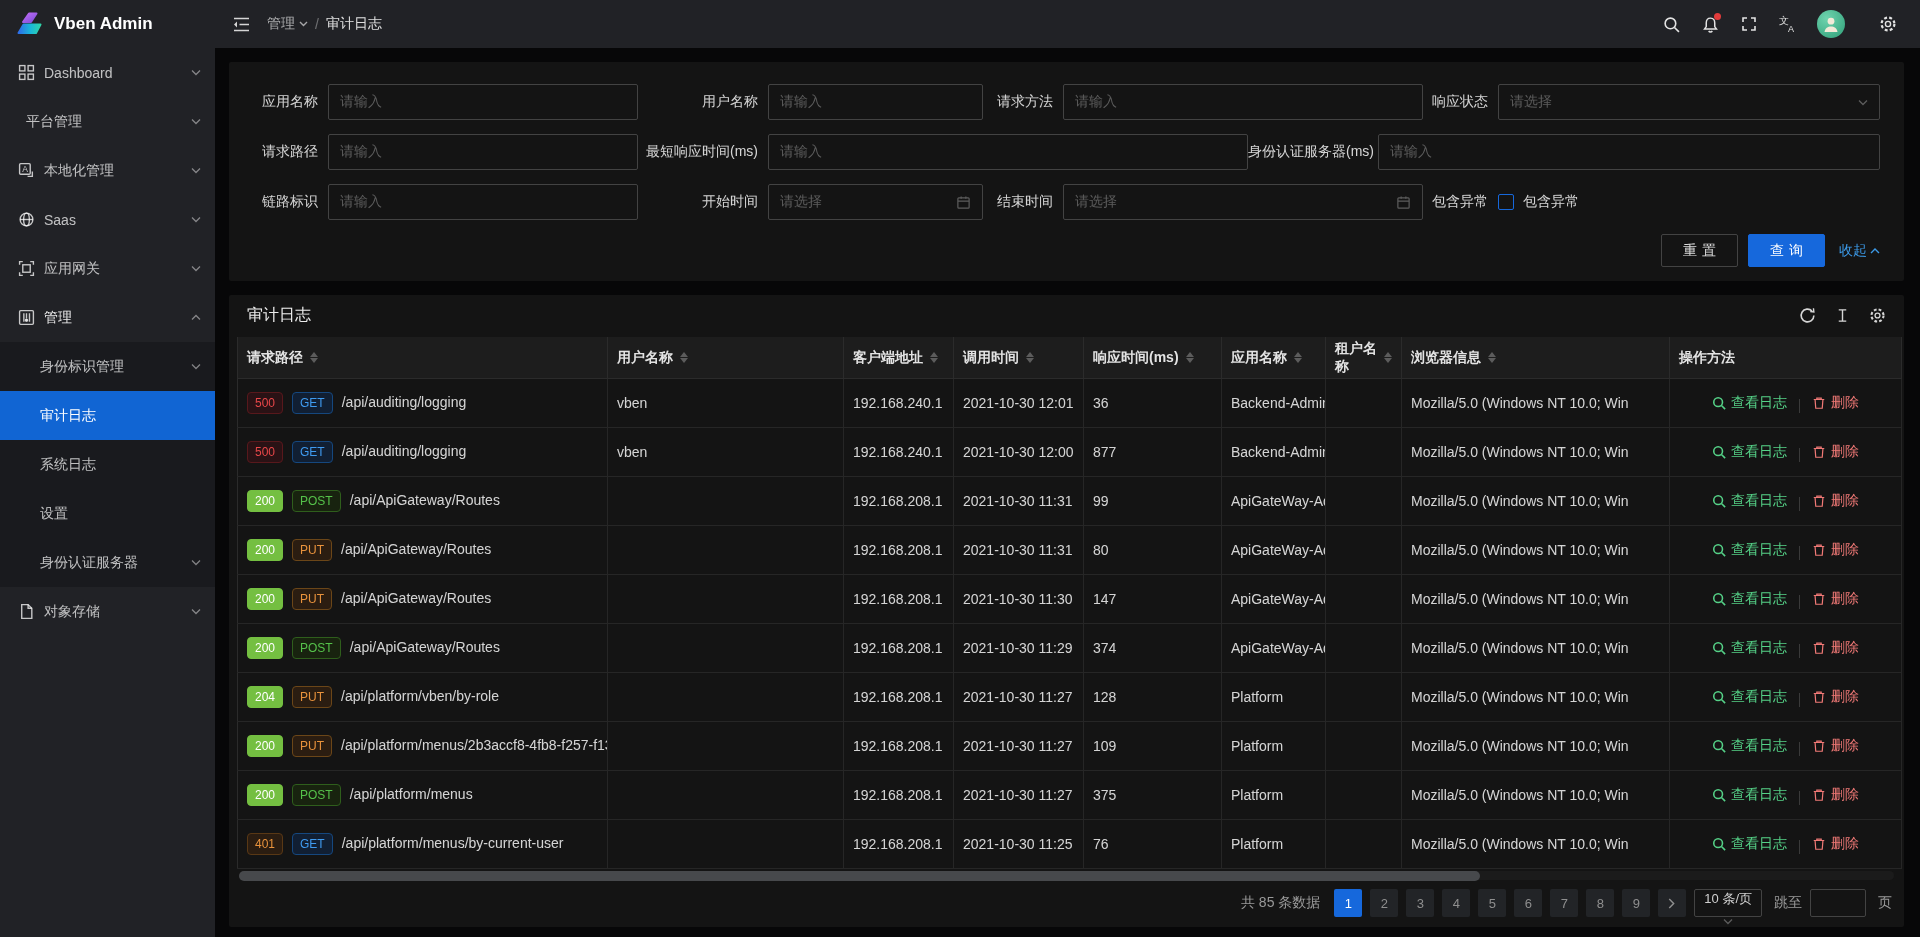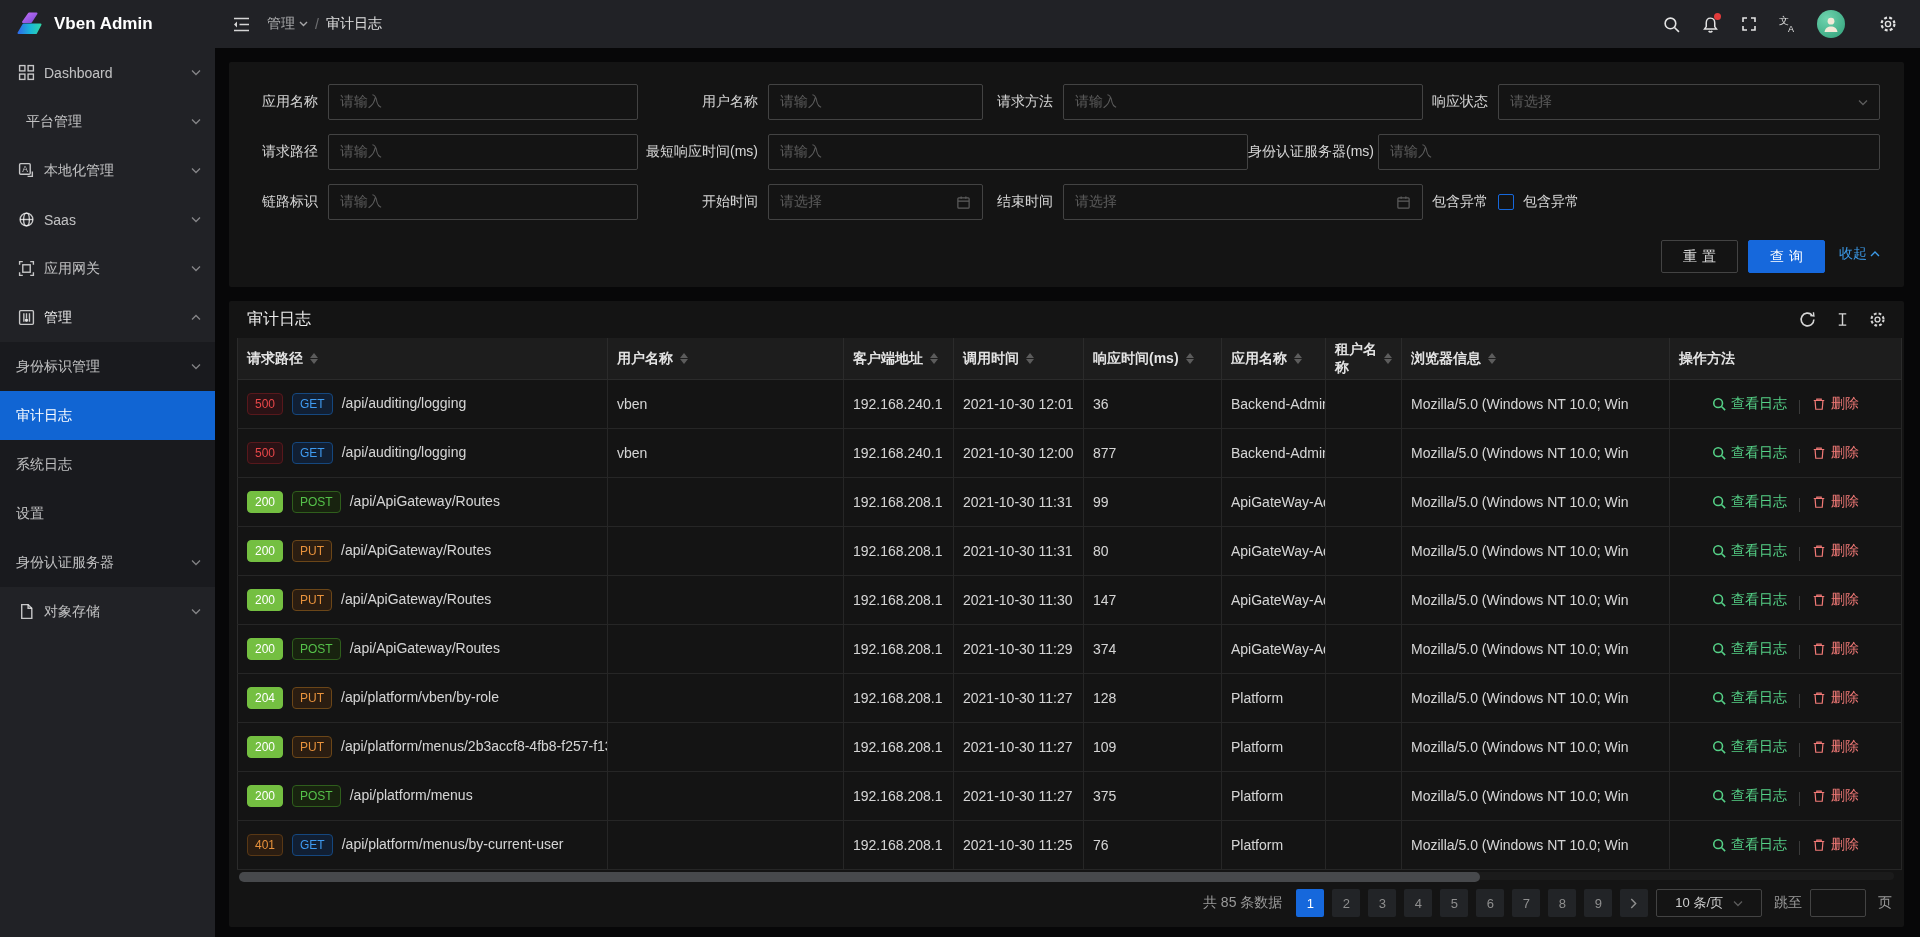--- a/index.html
+++ b/index.html
@@ -10,21 +10,21 @@
   
   .sidebar { width:215px; flex:0 0 215px; background:#212226; height:100%; }
   .logo { height:48px; display:flex; align-items:center; gap:10px; padding-left:16px; cursor:pointer; }
   .logo .t { font-size:17px; font-weight:bold; color:#fff; white-space:nowrap;text-align:center; }
   .menu-item { height:49px; display:flex; align-items:center; padding:0 14px 0 18px; color:rgba(255,255,255,.72); cursor:pointer; position:relative; }
   .menu-item .mi-icon { width:17px; height:17px; margin-right:9px; display:inline-flex; color:rgba(255,255,255,.75); }
   .menu-item.no-icon { padding-left:26px; }
   .menu-item .lbl { flex:1; white-space:nowrap; overflow:hidden; }
   .menu-item .chev { color:rgba(255,255,255,.45); display:inline-flex; }
   .submenu { background:#191a1e; }
-  .submenu .menu-item { padding-left:16px; }
+  .submenu .menu-item { padding-left:40px; }
   .menu-item.selected { background:var(--menu-selected); color:#fff; }
   .menu-item.parent-open { color:rgba(255,255,255,.9); }
 
   
   .main { flex:1; display:flex; flex-direction:column; min-width:0; }
   .topbar { height:48px; background:#212226; display:flex; align-items:center; padding:0 16px 0 8px; }
   .fold { width:36px; height:36px; display:flex; align-items:center; justify-content:center; color:#d5d5d5; cursor:pointer; }
   .breadcrumb { display:flex; align-items:center; gap:7px; margin-left:8px; font-size:14px; }
   .breadcrumb .bc-parent { color:rgba(255,255,255,.6); cursor:pointer; display:flex; align-items:center; gap:4px; }
   .breadcrumb .sep { color:rgba(255,255,255,.35); }
@@ -44,21 +44,21 @@
   .f-row { display:flex; align-items:center; margin-bottom:14px; }
   .f-label { text-align:right; padding-right:10px; color:rgba(255,255,255,.82); white-space:nowrap; flex:0 0 auto; }
   .ctl { height:36px; border:1px solid #434343; border-radius:2px; background:#141414; display:flex; align-items:center; padding:0 11px; color:#5c5c5c; cursor:text; }
   .ctl.select,.ctl.date { cursor:pointer; }
   .ctl .ph { flex:1; white-space:nowrap; overflow:hidden; }
   .ctl .tail-ico { color:#5c5c5c; display:inline-flex; margin-left:8px; }
   .cb-wrap { display:flex; align-items:center; height:36px; }
   .checkbox { width:16px; height:16px; border:1px solid var(--primary); border-radius:2px; background:transparent; cursor:pointer; }
   .cb-text { margin-left:9px; color:rgba(255,255,255,.82); }
   .f-actions { display:flex; justify-content:flex-end; align-items:center; gap:10px; margin-top:2px; }
-  .btn { height:33px; padding:0 16px; border-radius:2px; font-size:14px; letter-spacing:5px; text-indent:5px; display:inline-flex; align-items:center; cursor:pointer; border:1px solid #434343; color:rgba(255,255,255,.85); background:transparent;margin-top:6px; }
+  .btn { height:33px; padding:0 16px; border-radius:2px; font-size:14px; letter-spacing:5px; text-indent:5px; display:inline-flex; align-items:center; cursor:pointer; border:1px solid #434343; color:rgba(255,255,255,.85); background:transparent; }
   .btn.primary { background:var(--primary); border-color:var(--primary); color:#fff; }
   .link-collapse { color:var(--link); display:inline-flex; align-items:center; gap:3px; cursor:pointer; margin-left:4px; }
 
   
   .table-panel { flex:1; padding:0 8px 6px; display:flex; flex-direction:column; min-height:0; }
   .tp-head { height:48px; display:flex; align-items:center; padding:0 10px; }
   .tp-title { font-size:16px; color:rgba(255,255,255,.92); }
   .tp-tools { margin-left:auto; display:flex; align-items:center; gap:19px; color:#d6d6d6; }
   .tp-tools .tool { display:inline-flex; cursor:pointer; }
   table { border-collapse:collapse; table-layout:fixed; width:100%; }
@@ -83,21 +83,21 @@
   .act.del { color:var(--delete-link); }
   .act-sep { display:inline-block; width:1px; height:14px; background:#3a3a3a; margin:0 12px; vertical-align:middle; }
 
   
   .hscroll { height:10px; margin:2px 2px 0; border-radius:5px; background:#1b1b1b; position:relative; }
   .hscroll .thumb { position:absolute; left:0; top:0; height:10px; width:75%; border-radius:5px; background:#47494c; cursor:grab; }
   .pager { display:flex; align-items:center; justify-content:flex-end; gap:8px; padding:9px 4px 4px; }
   .pg-total { color:#9a9a9a; margin-right:6px; }
   .pg-item { min-width:28px; height:28px; border-radius:2px; background:#222427; color:#8f8f8f; display:inline-flex; align-items:center; justify-content:center; cursor:pointer; font-size:13px; }
   .pg-item.active { background:var(--primary); color:#fff; }
-  .pg-size { height:28px; border:1px solid #434343; border-radius:2px; display:inline-flex; align-items:center; gap:10px; padding:0 18px; color:#cfcfcf; font-size:13px; cursor:pointer; }
+  .pg-size { height:28px; border:1px solid #434343; border-radius:2px; display:inline-flex; align-items:center; gap:10px; padding:0 9px; color:#cfcfcf; font-size:13px; cursor:pointer;flex-direction:column; }
   .pg-size .chev { color:#5c5c5c; display:inline-flex; }
   .pg-jump { color:#9a9a9a; margin-left:4px; }
   .pg-input { width:56px; height:28px; border:1px solid #434343; border-radius:2px; background:transparent; }
   svg { display:block; }
 </style>
 </head>
 <body>
 
 <div class="app">
 

